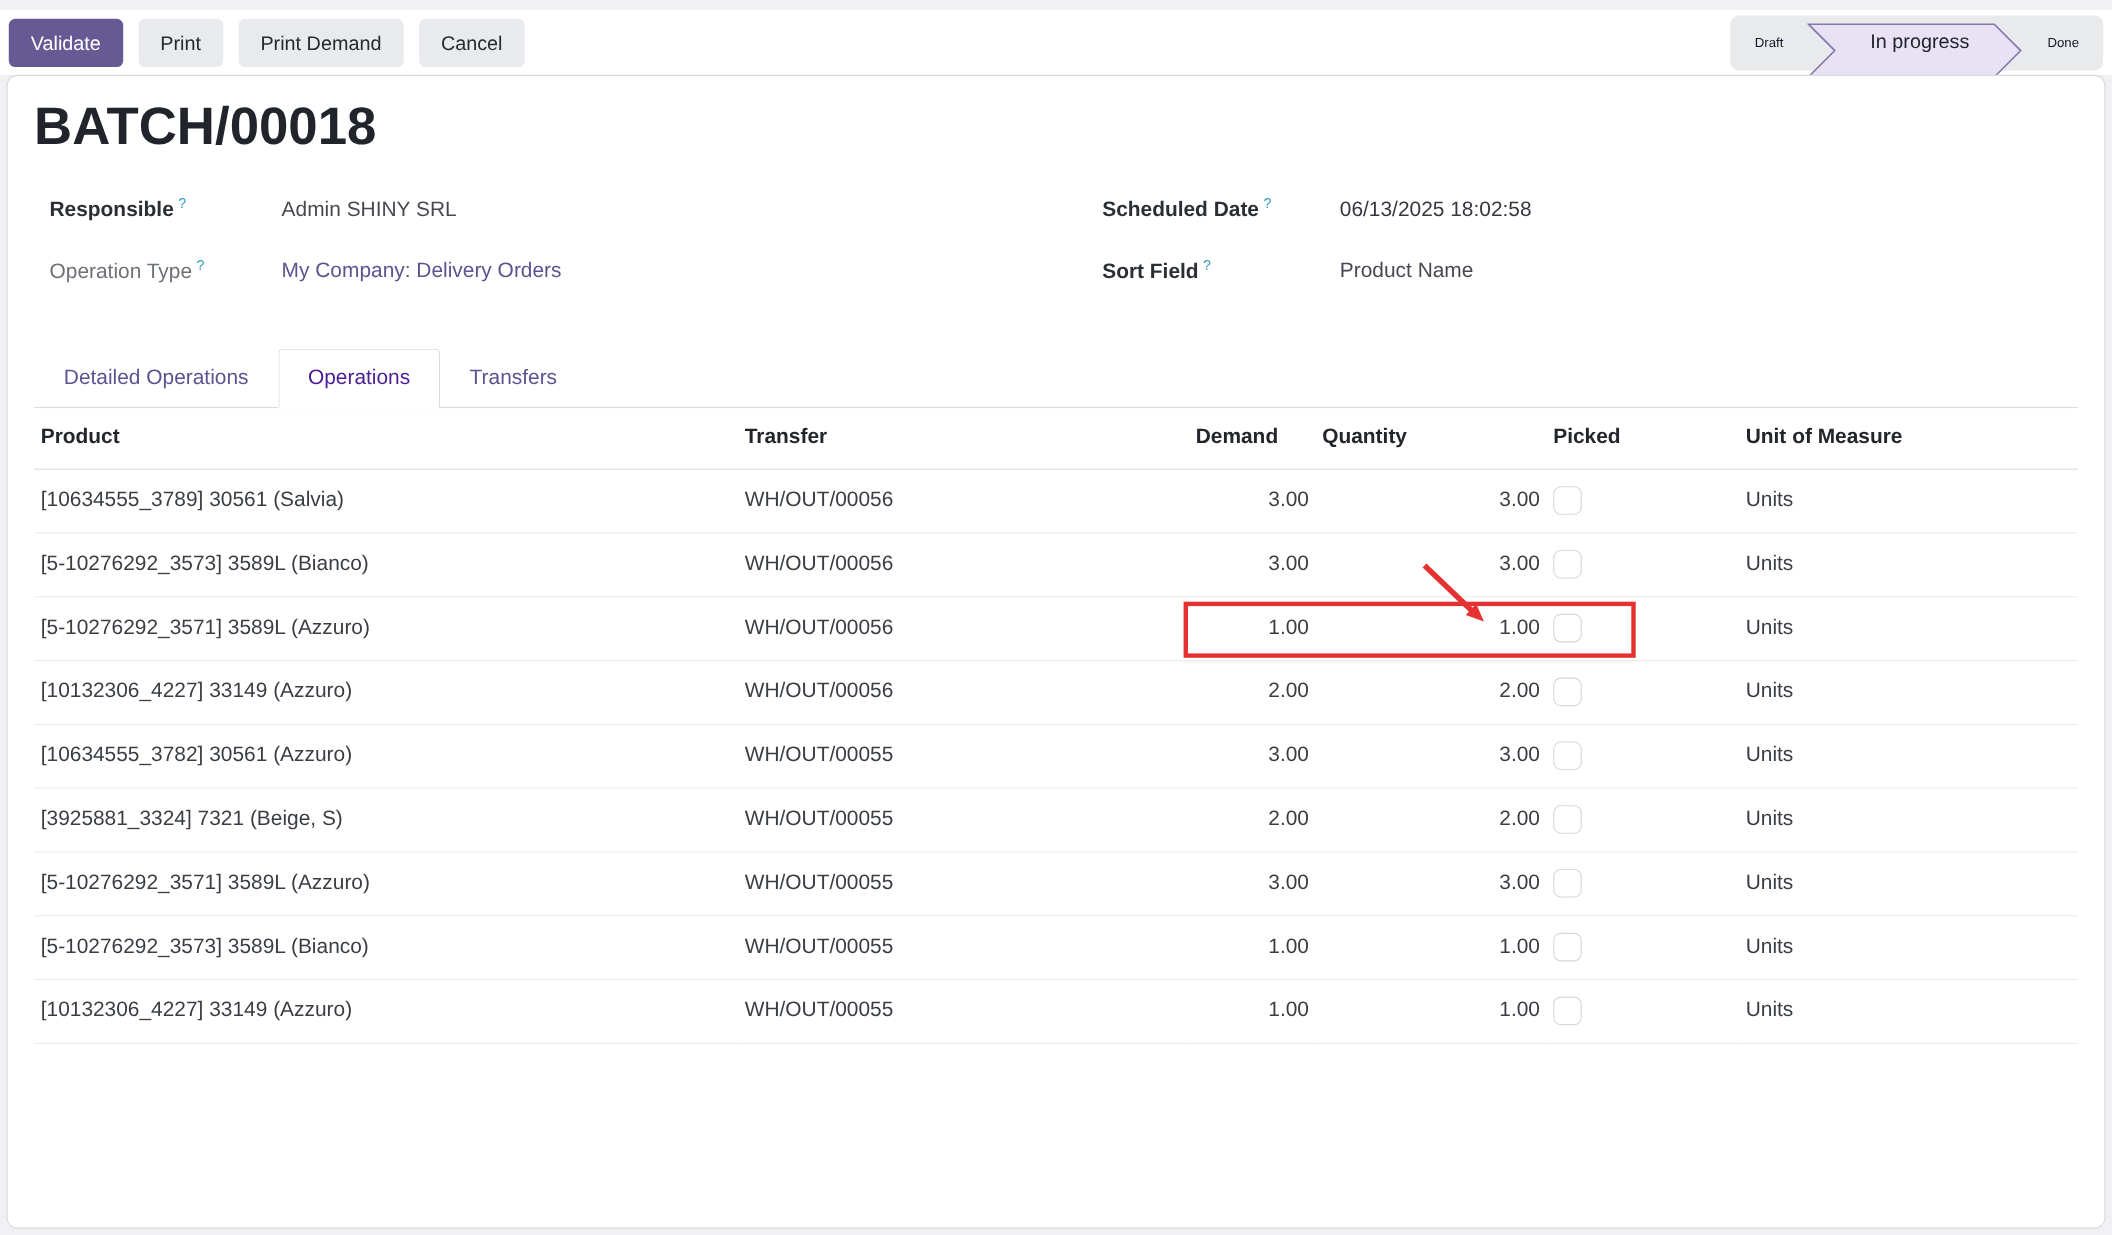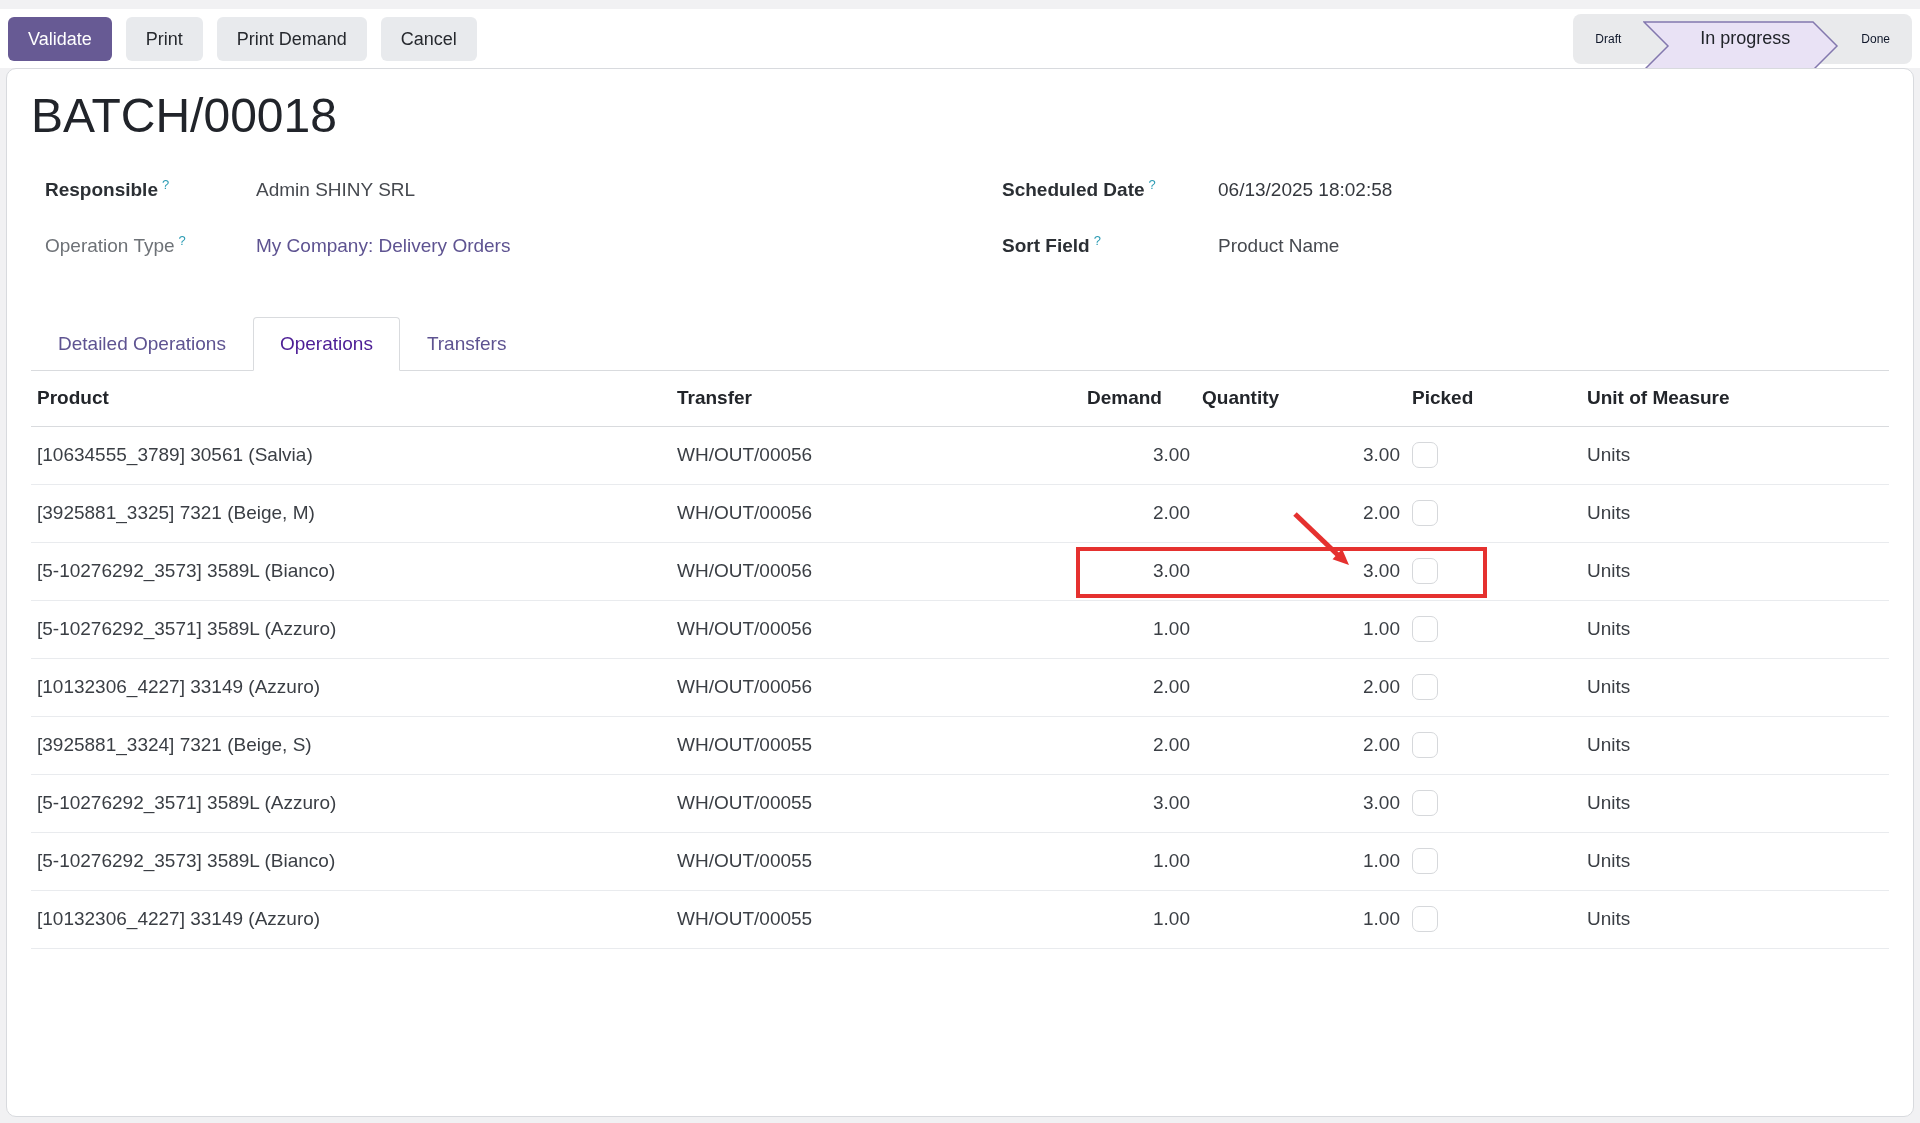--- a/index.html
+++ b/index.html
@@ -40,21 +40,21 @@
     font-size:18px; color:#21242a; padding-left:8px; white-space:nowrap;
   }
 
   
   .card {
     position:relative; margin:0 6px; height:1049px;
     background:#ffffff; border:1px solid #d8dade; border-radius:10px;
     padding:0 24px;
   }
   .record-title {
-    font-size:48px; font-weight:400; color:#21242a;
+    font-size:48px; font-weight:700; color:#21242a;
     margin:0; padding-top:20px; line-height:54px;
   }
 
   
   .fields { display:flex; margin-top:34px; }
   .fcol { width:50%; }
   .fcol.right { padding-left:28px; }
   .frow { display:flex; align-items:baseline; height:30px; margin-bottom:26px; font-size:19px; }
   .flabel { width:211px; font-weight:700; color:#2b2f34; flex:none;margin-left:14px; }
   .fcol.right .flabel { width:216px; }
@@ -181,48 +181,48 @@
       <tbody>
           <tr>
             <td>[10634555_3789] 30561 (Salvia)</td>
             <td>WH/OUT/00056</td>
             <td class="num c-dem">3.00</td>
             <td class="num c-qty">3.00</td>
             <td class="c-pick"><input type="checkbox" class="pick-box" style=""></td>
             <td class="c-uom">Units</td>
           </tr>
           <tr>
-            <td>[3925881_3325] 7321 (Beige, M)</td>
+            <td>[5-10276292_3573] 3589L (Bianco)</td>
+            <td>WH/OUT/00056</td>
+            <td class="num c-dem">3.00</td>
+            <td class="num c-qty">3.00</td>
+            <td class="c-pick"><input type="checkbox" class="pick-box" style=""></td>
+            <td class="c-uom">Units</td>
+          </tr>
+          <tr>
+            <td>[5-10276292_3571] 3589L (Azzuro)</td>
+            <td>WH/OUT/00056</td>
+            <td class="num c-dem">1.00</td>
+            <td class="num c-qty">1.00</td>
+            <td class="c-pick"><input type="checkbox" class="pick-box" style=""></td>
+            <td class="c-uom">Units</td>
+          </tr>
+          <tr>
+            <td>[10132306_4227] 33149 (Azzuro)</td>
             <td>WH/OUT/00056</td>
             <td class="num c-dem">2.00</td>
             <td class="num c-qty">2.00</td>
             <td class="c-pick"><input type="checkbox" class="pick-box" style=""></td>
             <td class="c-uom">Units</td>
           </tr>
           <tr>
-            <td>[5-10276292_3573] 3589L (Bianco)</td>
-            <td>WH/OUT/00056</td>
-            <td class="num c-dem">3.00</td>
-            <td class="num c-qty">3.00</td>
-            <td class="c-pick"><input type="checkbox" class="pick-box" style=""></td>
-            <td class="c-uom">Units</td>
-          </tr>
-          <tr>
-            <td>[5-10276292_3571] 3589L (Azzuro)</td>
-            <td>WH/OUT/00056</td>
-            <td class="num c-dem">1.00</td>
-            <td class="num c-qty">1.00</td>
-            <td class="c-pick"><input type="checkbox" class="pick-box" style=""></td>
-            <td class="c-uom">Units</td>
-          </tr>
-          <tr>
-            <td>[10132306_4227] 33149 (Azzuro)</td>
-            <td>WH/OUT/00056</td>
-            <td class="num c-dem">2.00</td>
-            <td class="num c-qty">2.00</td>
+            <td>[10634555_3782] 30561 (Azzuro)</td>
+            <td>WH/OUT/00055</td>
+            <td class="num c-dem">3.00</td>
+            <td class="num c-qty">3.00</td>
             <td class="c-pick"><input type="checkbox" class="pick-box" style=""></td>
             <td class="c-uom">Units</td>
           </tr>
           <tr>
             <td>[3925881_3324] 7321 (Beige, S)</td>
             <td>WH/OUT/00055</td>
             <td class="num c-dem">2.00</td>
             <td class="num c-qty">2.00</td>
             <td class="c-pick"><input type="checkbox" class="pick-box" style=""></td>
             <td class="c-uom">Units</td>

